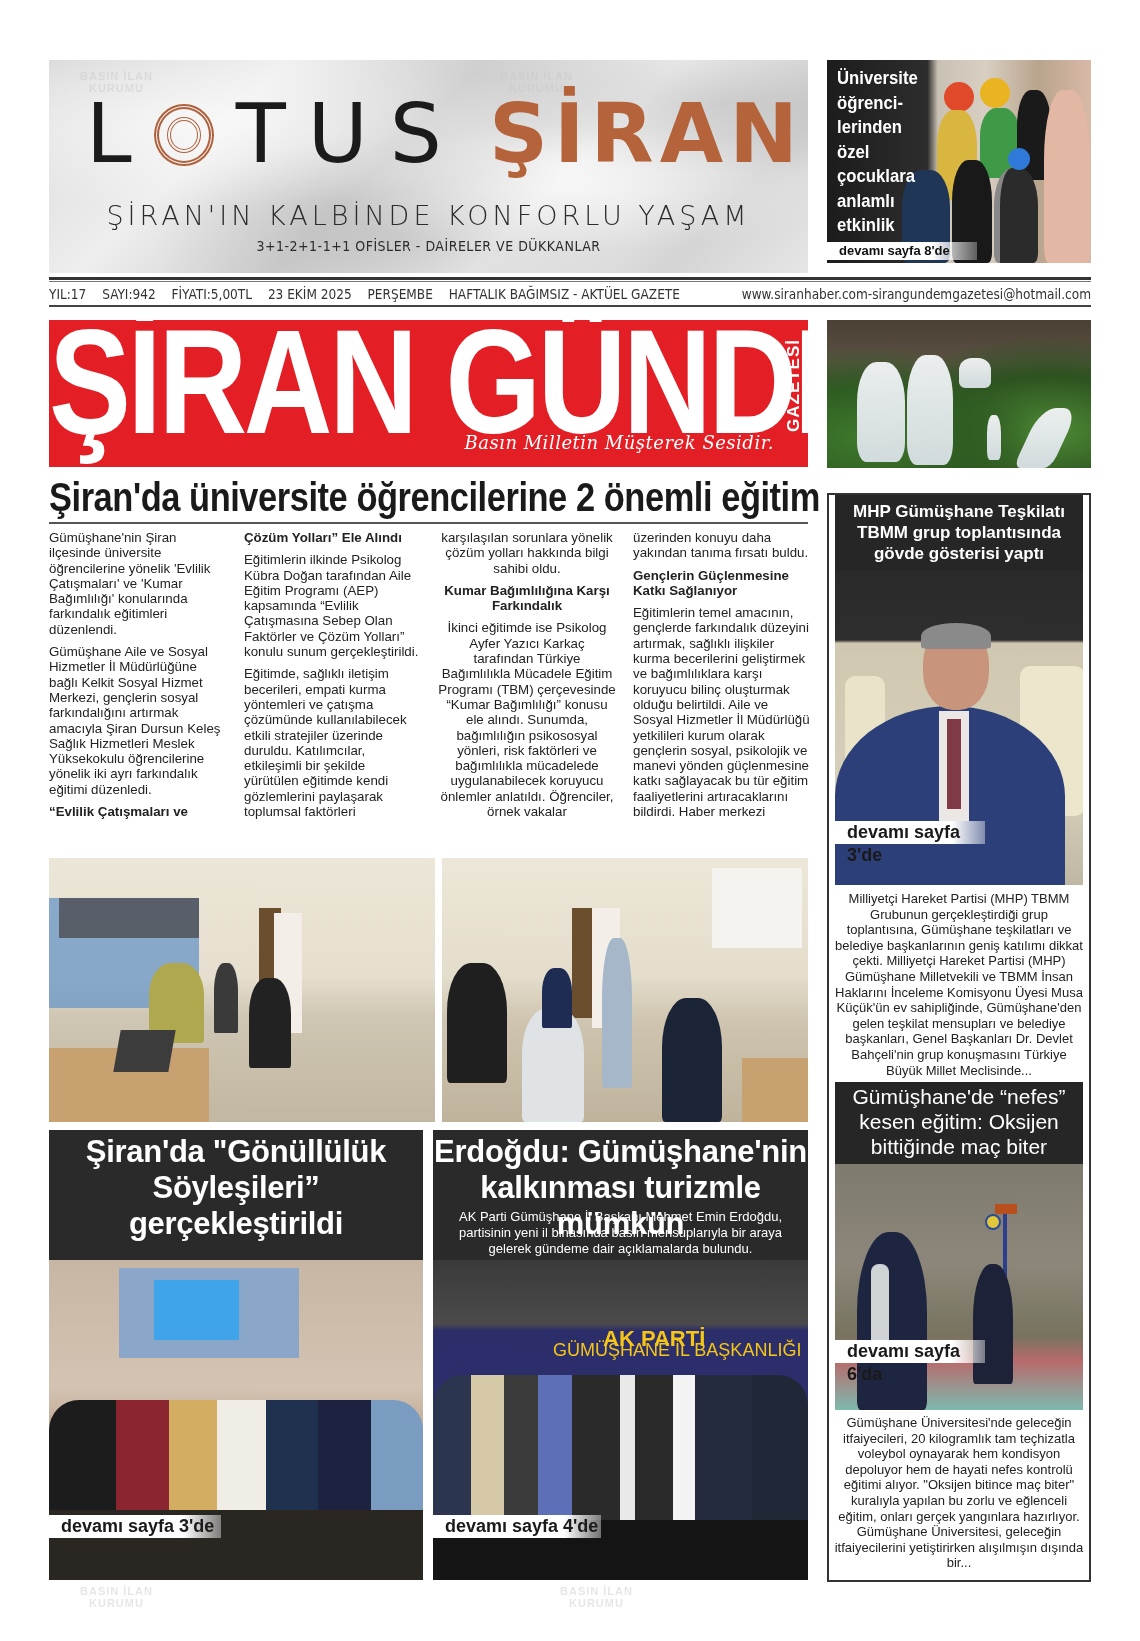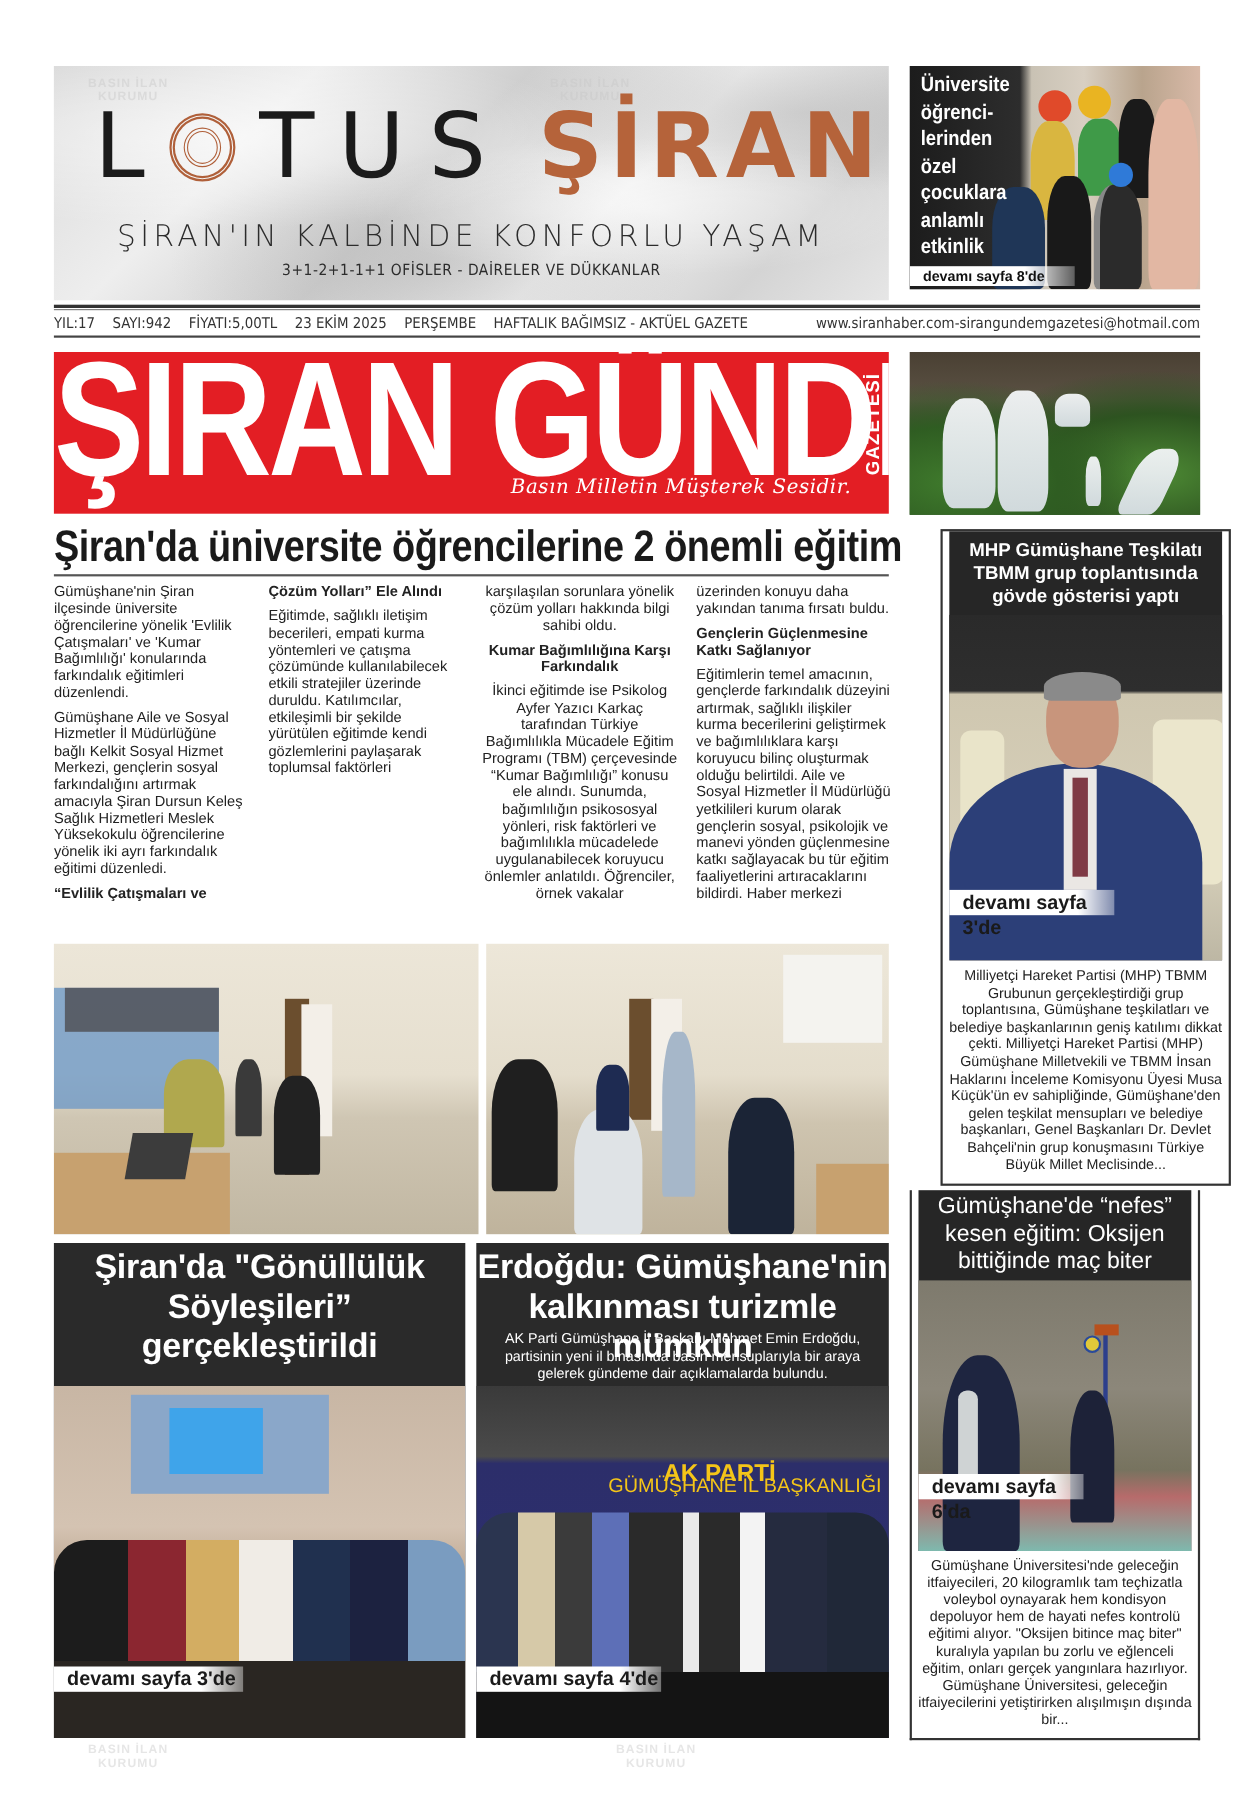--- a/index.html
+++ b/index.html
@@ -88,21 +88,21 @@
   #story-a { left: 49px; width: 374px; }
   #story-b { left: 433px; width: 375px; }
   .story h2 { position: absolute; left: 0; right: 0; top: 4px; text-align: center; color: #fff;
     font-family: "Liberation Sans Narrow", "Liberation Sans", sans-serif; font-weight: 700; font-size: 31px; line-height: 36px; letter-spacing: -.3px; }
   .story .lead { position: absolute; left: 8px; right: 8px; top: 79px; text-align: center; color: #fff; font-size: 13px; line-height: 16px; }
   .story .img { position: absolute; left: 0; right: 0; top: 130px; bottom: 0; }
   .more-tag { position: absolute; height: 23px; background: linear-gradient(90deg, #ffffff 78%, rgba(255,255,255,.4)); color: #1a1a1a;
     font-family: "Liberation Sans Narrow", "Liberation Sans", sans-serif; font-weight: 700; font-size: 18px; line-height: 23px; padding-left: 12px; }
 
   
-  #sb1 { left: 827px; top: 481px; width: 264px; height: 597px; border: 2px solid #333; background: #fff; margin-left: 28px; }
+  #sb1 { left: 827px; top: 493px; width: 264px; height: 597px; border: 2px solid #333; background: #fff; }
   #sb1 .dark { position: absolute; left: 6px; right: 6px; top: 0; height: 390px; background: #262626; }
   #sb1 h3 { position: absolute; left: 6px; right: 6px; top: 6px; color: #fff; text-align: center; font-weight: 700; font-size: 17px; line-height: 21px; }
   #sb1 .img { position: absolute; left: 6px; right: 6px; top: 76px; height: 314px;
     background: linear-gradient(180deg, #2a2a2a 0%, #2e2e2e 22%, #cfc7b0 23%, #d7d0ba 70%, #bdb7a4 100%); overflow: hidden; }
   #sb1 .body { position: absolute; left: 4px; right: 4px; top: 396px; text-align: center; font-size: 13px; line-height: 15.6px; color: #222; }
 
   #sb2 { left: 827px; top: 1082px; width: 264px; height: 500px; border: 2px solid #333; border-top: none; background: #fff; }
   #sb2 .dark { position: absolute; left: 6px; right: 6px; top: 0; height: 328px; background: #262626; }
   #sb2 h3 { position: absolute; left: 6px; right: 6px; top: 2px; color: #fff; text-align: center; font-weight: 400; font-size: 21px; line-height: 25px; }
   #sb2 .img { position: absolute; left: 6px; right: 6px; top: 82px; height: 246px; overflow: hidden;
@@ -170,20 +170,21 @@
 <div id="main-headline" class="abs">Şiran'da üniversite öğrencilerine 2 önemli eğitim</div>
 <div id="headline-rule" class="abs"></div>
 
 <div id="col1" class="col">
   <p>Gümüşhane'nin Şiran ilçesinde üniversite öğrencilerine yönelik 'Evlilik Çatışmaları' ve 'Kumar Bağımlılığı' konularında farkındalık eğitimleri düzenlendi.</p>
   <p>Gümüşhane Aile ve Sosyal Hizmetler İl Müdürlüğüne bağlı Kelkit Sosyal Hizmet Merkezi, gençlerin sosyal farkındalığını artırmak amacıyla Şiran Dursun Keleş Sağlık Hizmetleri Meslek Yüksekokulu öğrencilerine yönelik iki ayrı farkındalık eğitimi düzenledi.</p>
   <h4>“Evlilik Çatışmaları ve</h4>
 </div>
 <div id="col2" class="col">
   <h4>Çözüm Yolları” Ele Alındı</h4>
+  <p>Eğitimlerin ilkinde Psikolog Kübra Doğan tarafından Aile Eğitim Programı (AEP) kapsamında “Evlilik Çatışmasına Sebep Olan Faktörler ve Çözüm Yolları” konulu sunum gerçekleştirildi.</p>
   <p>Eğitimde, sağlıklı iletişim becerileri, empati kurma yöntemleri ve çatışma çözümünde kullanılabilecek etkili stratejiler üzerinde duruldu. Katılımcılar, etkileşimli bir şekilde yürütülen eğitimde kendi gözlemlerini paylaşarak toplumsal faktörleri</p>
 </div>
 <div id="col3" class="col">
   <p>karşılaşılan sorunlara yönelik çözüm yolları hakkında bilgi sahibi oldu.</p>
   <h4>Kumar Bağımlılığına Karşı Farkındalık</h4>
   <p>İkinci eğitimde ise Psikolog Ayfer Yazıcı Karkaç tarafından Türkiye Bağımlılıkla Mücadele Eğitim Programı (TBM) çerçevesinde “Kumar Bağımlılığı” konusu ele alındı. Sunumda, bağımlılığın psikososyal yönleri, risk faktörleri ve bağımlılıkla mücadelede uygulanabilecek koruyucu önlemler anlatıldı. Öğrenciler, örnek vakalar</p>
 </div>
 <div id="col4" class="col">
   <p>üzerinden konuyu daha yakından tanıma fırsatı buldu.</p>
   <h4>Gençlerin Güçlenmesine Katkı Sağlanıyor</h4>

